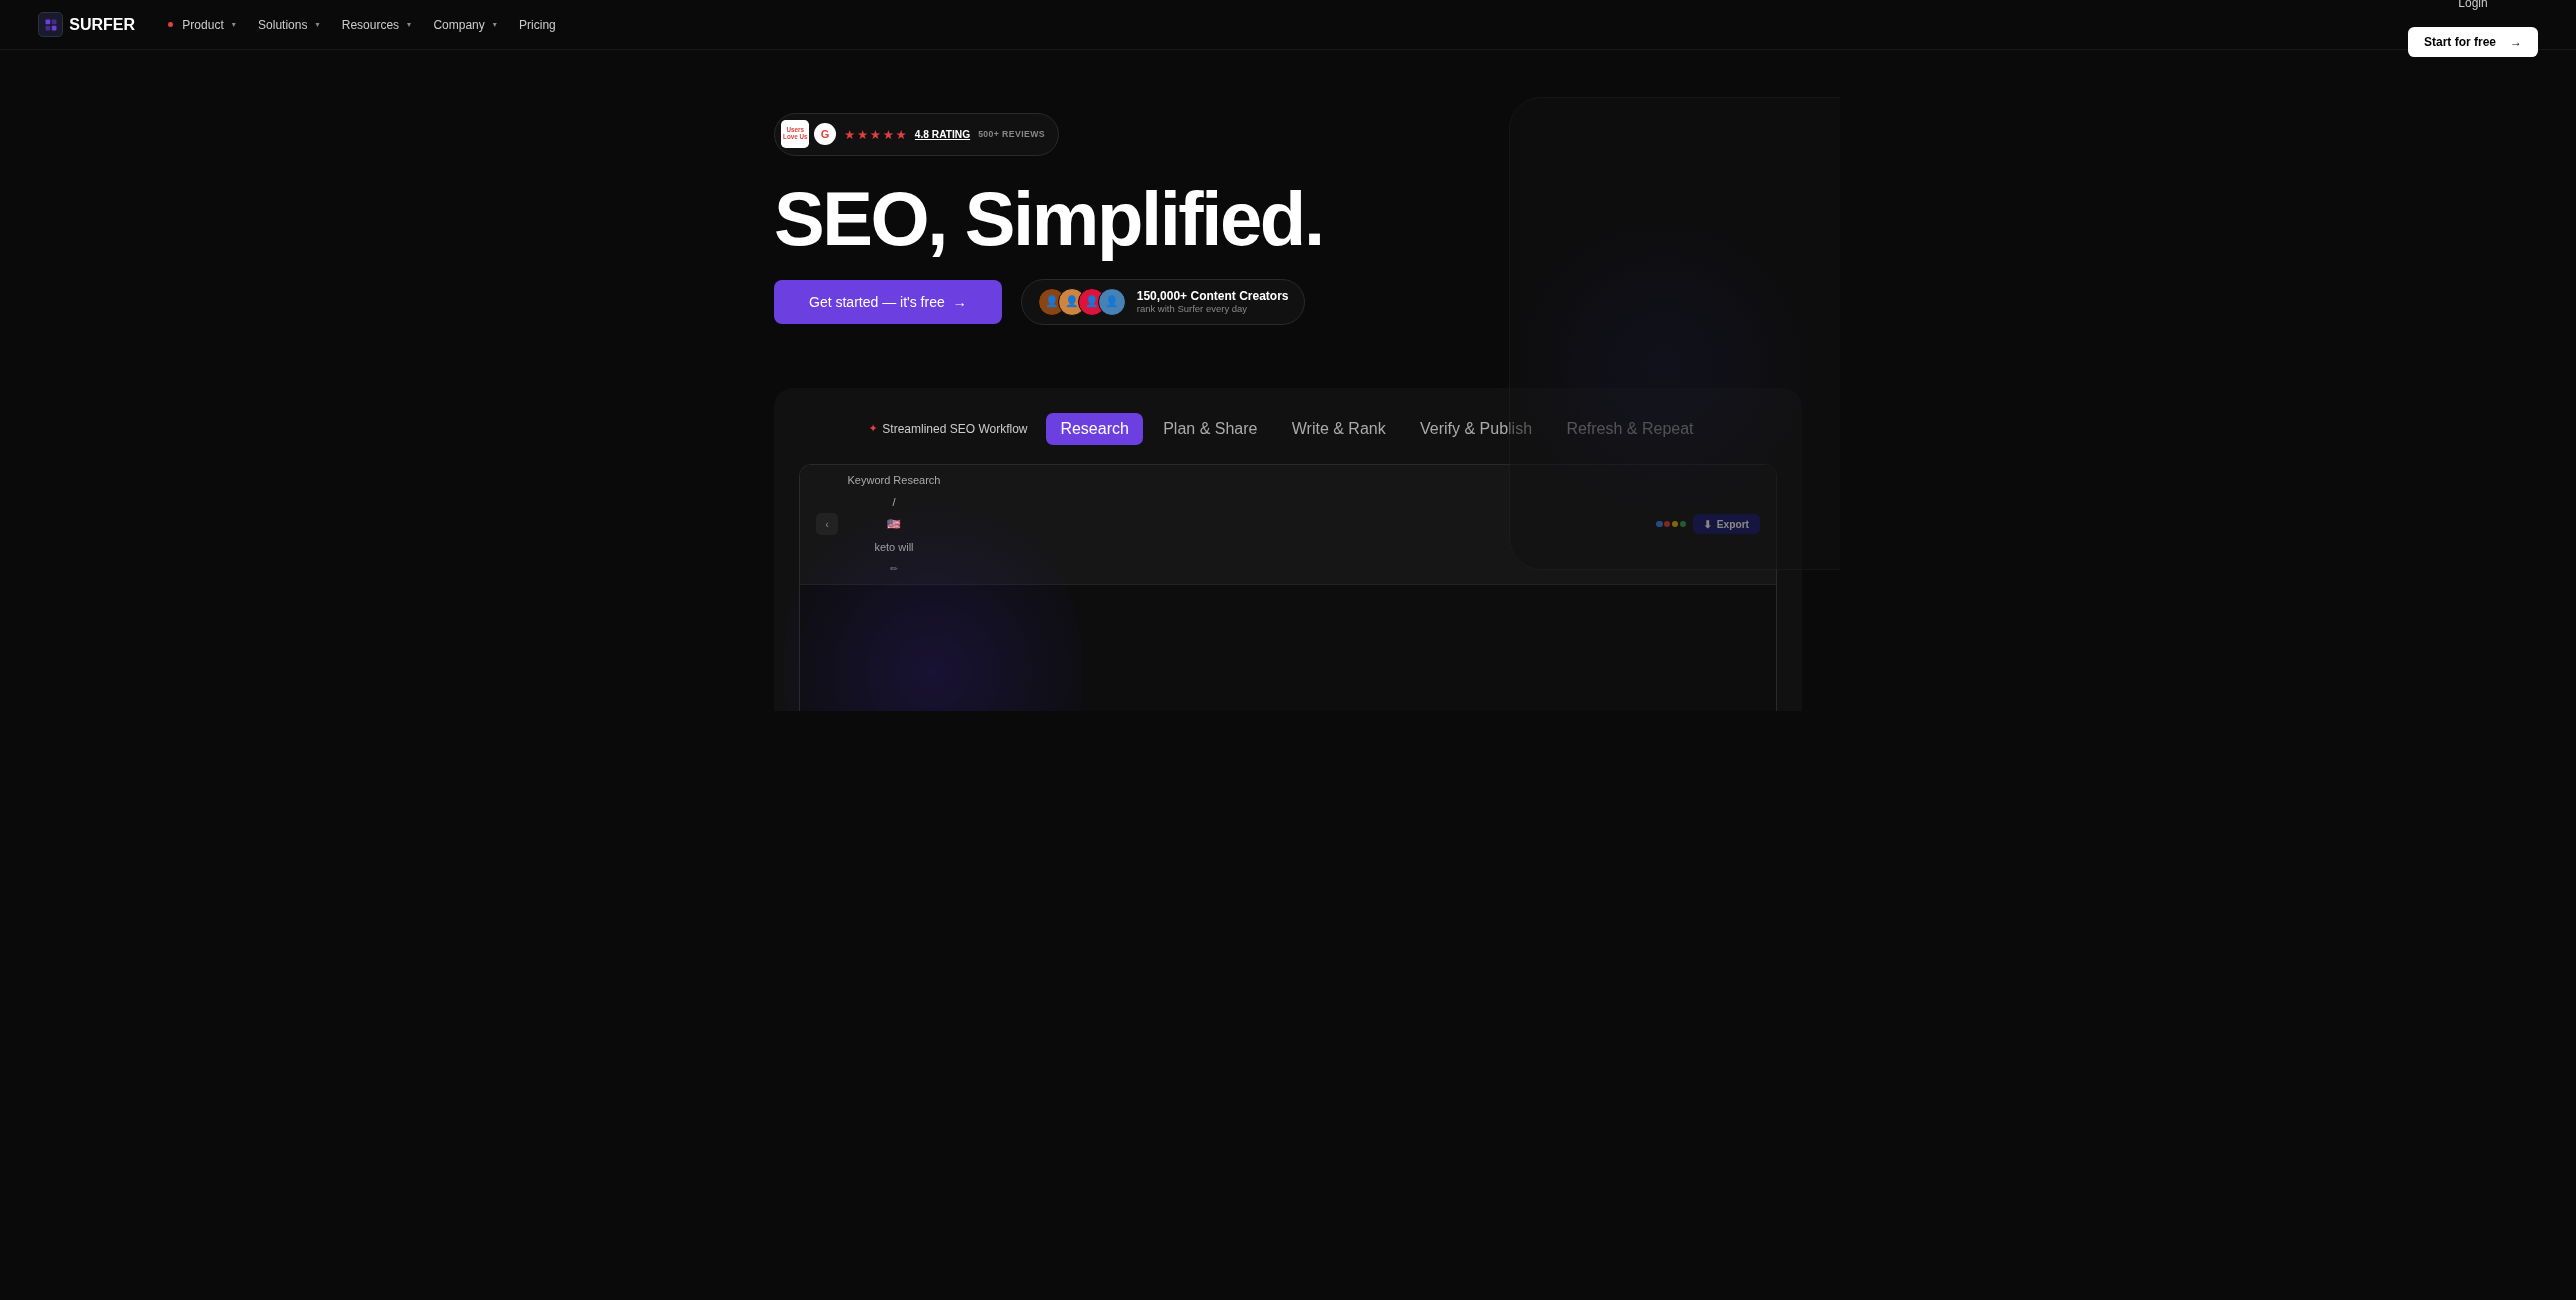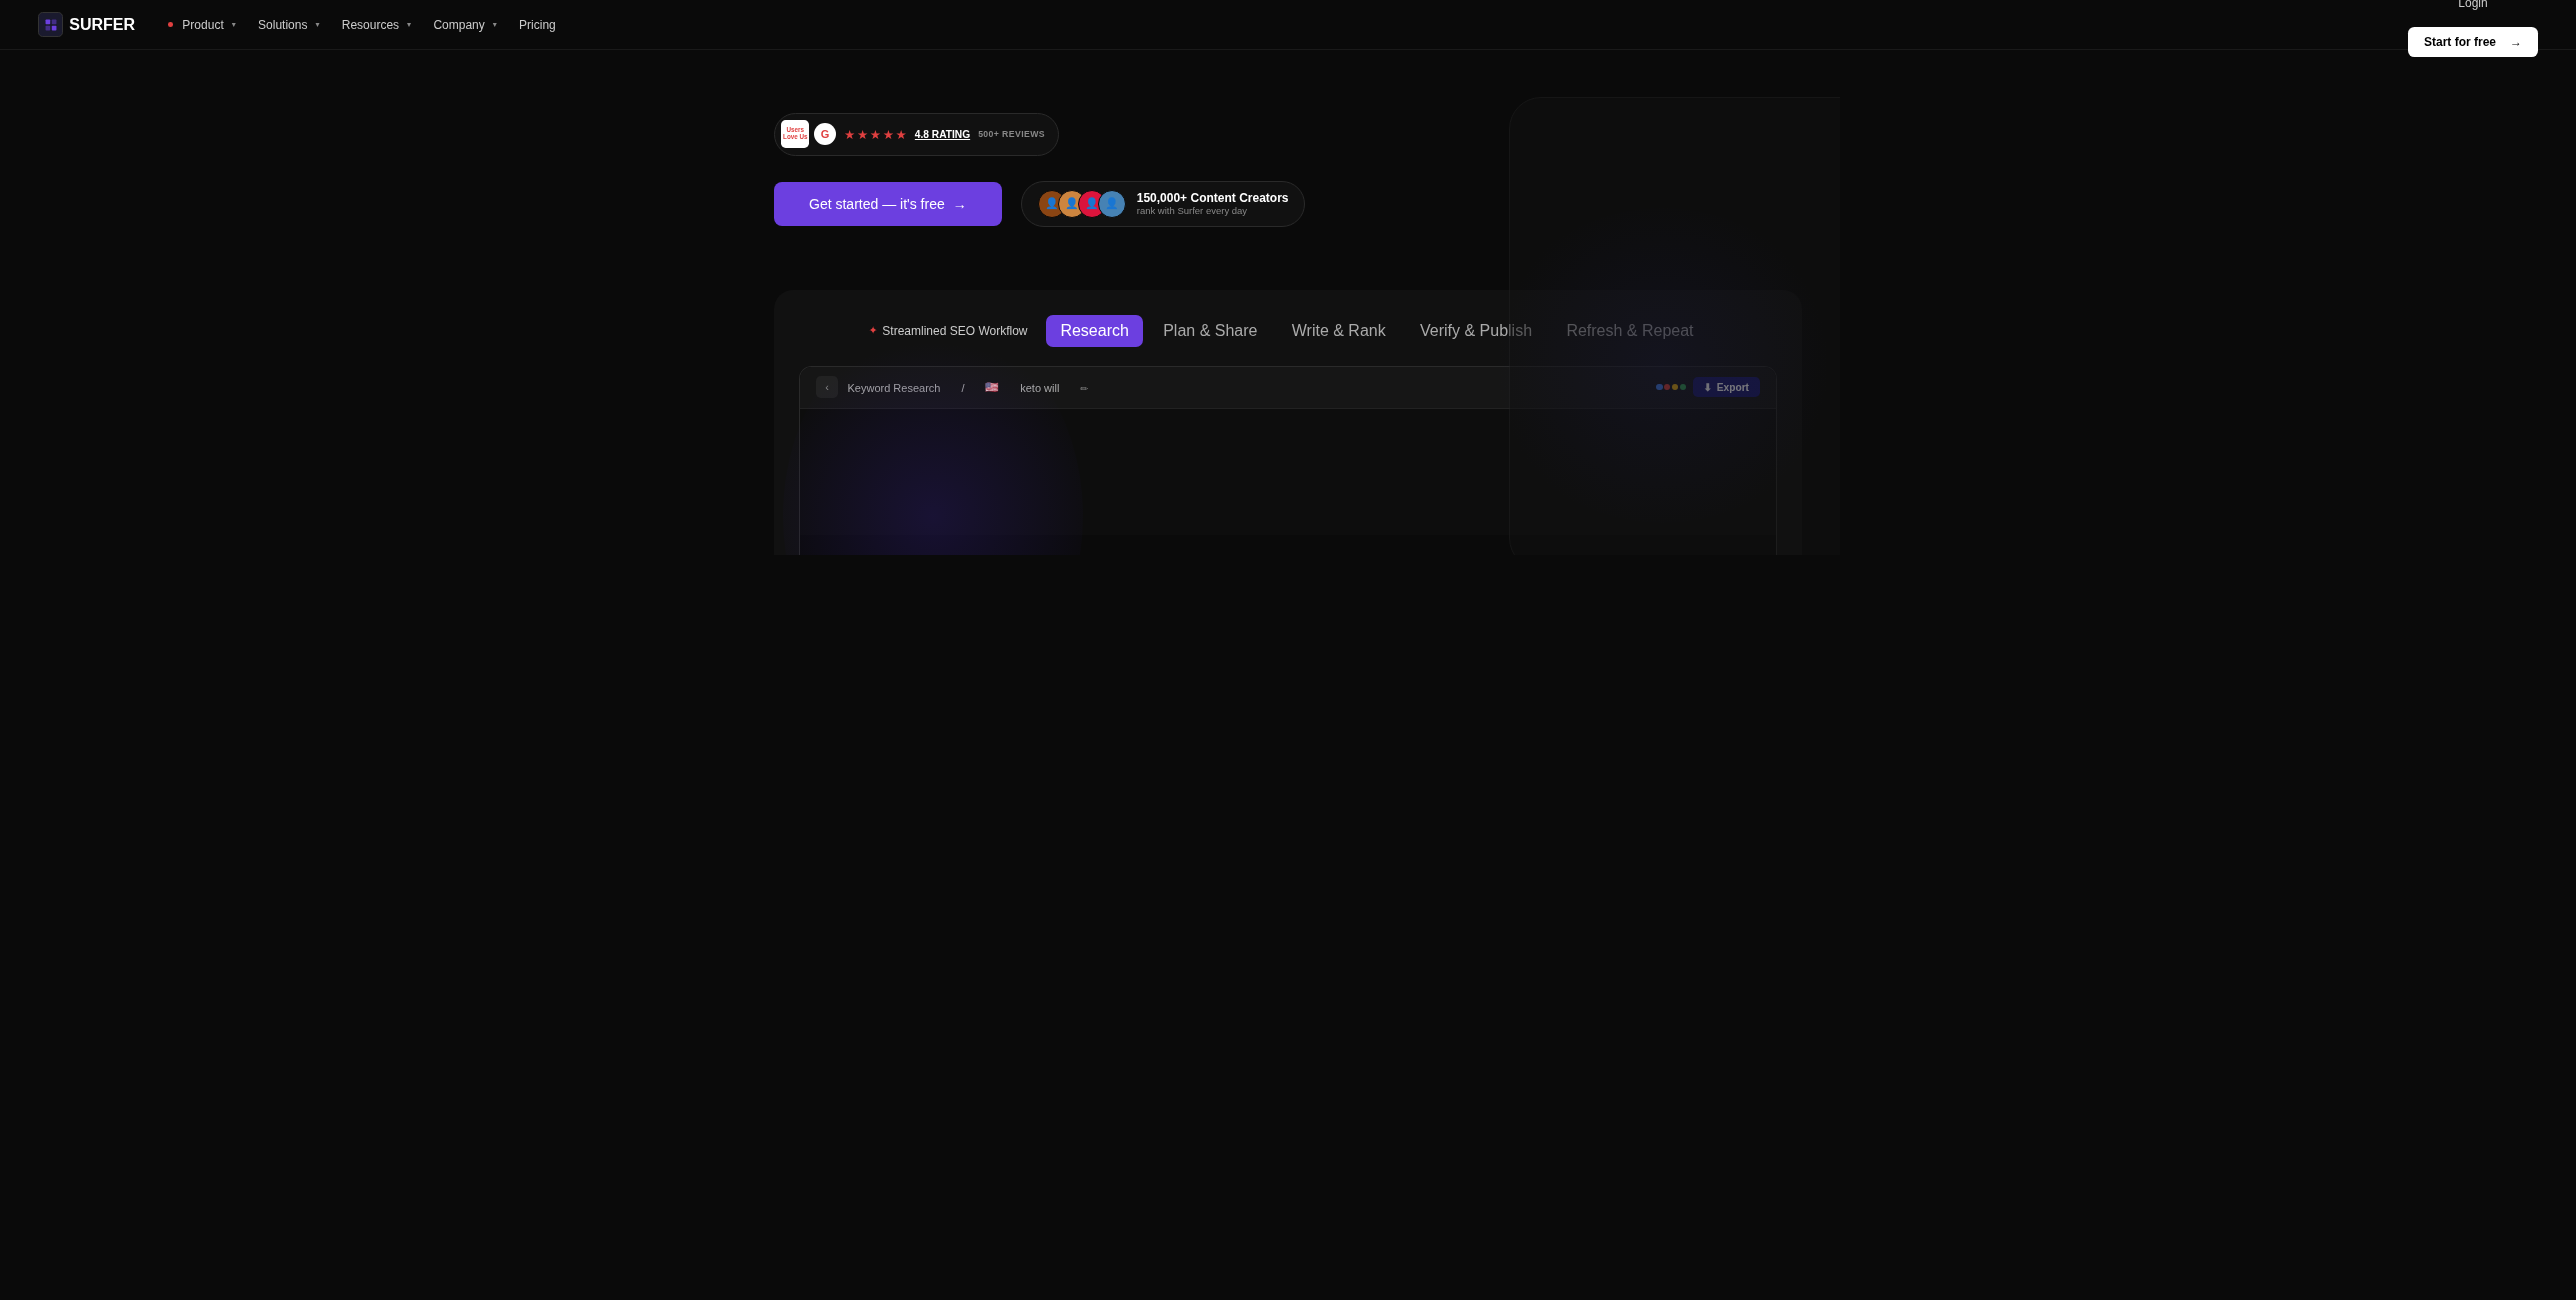--- a/index.html
+++ b/index.html
@@ -375,24 +375,25 @@
       display: flex;
       align-items: center;
       justify-content: center;
       color: #888;
       font-size: 11px;
       cursor: pointer;
       border: none;
     }
     .preview-breadcrumb {
       display: flex;
-      align-items: flex-end;
-      gap: 21px;
+      align-items: center;
+      gap: 10px;
       font-size: 11px;
       color: #aaa;
+      flex-direction: column;
     }
     .breadcrumb-flag {
       font-size: 11px;
     }
     .breadcrumb-edit {
       color: #888;
       font-size: 9.5px;
       cursor: pointer;
     }
     .preview-toolbar-right {
@@ -498,20 +499,21 @@
       <span class="star">★</span>
       <span class="star">★</span>
       <span class="star">★</span>
       <span class="star">★</span>
     </div>
     <span class="rating-text">4.8 RATING</span>
     <span class="rating-reviews">500+ REVIEWS</span>
   </div>
 
   
+  <h1 class="hero-title">SEO, Simplified.</h1>
 
   
 
   
   <div class="cta-row">
     <button class="btn-cta">
       <span>Get started — it's free</span>
       <span>→</span>
     </button>
 

